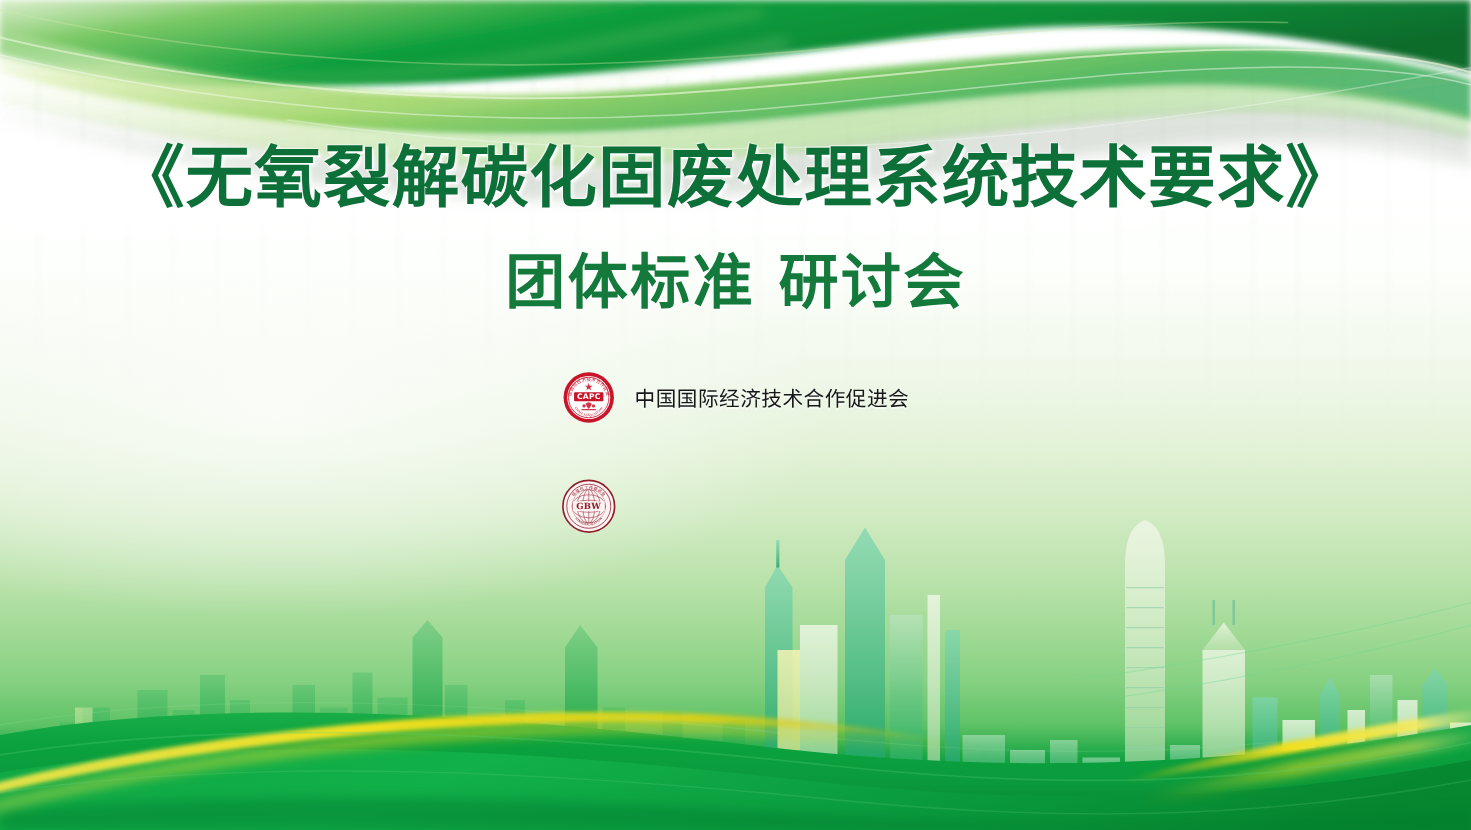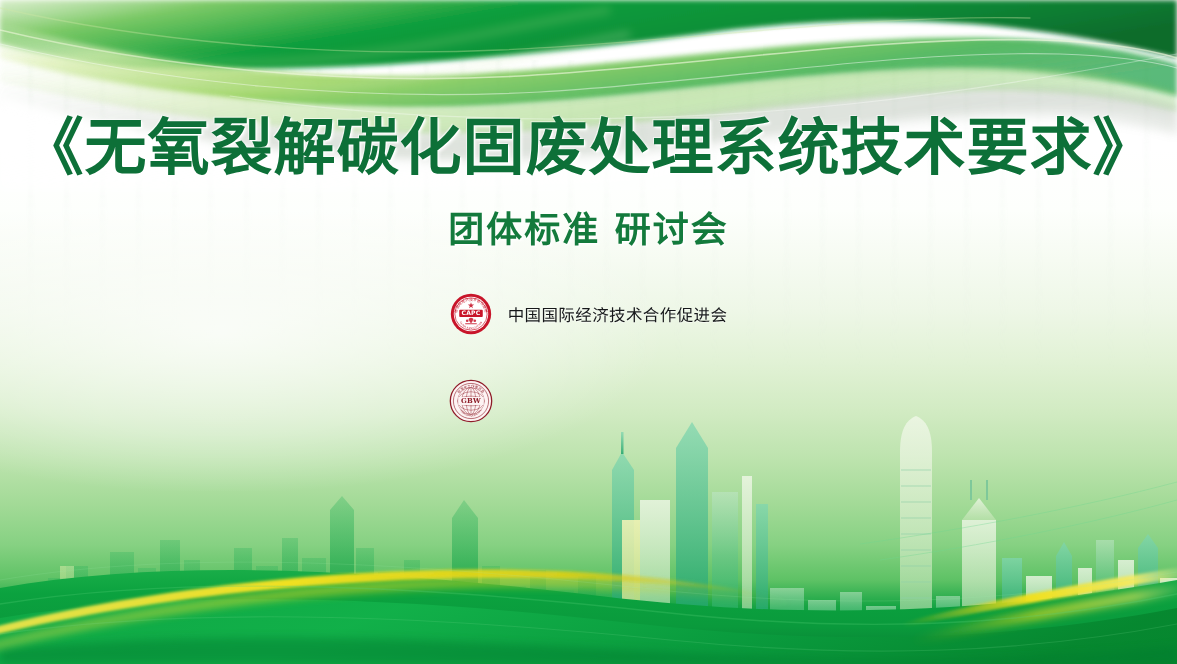--- a/index.html
+++ b/index.html
@@ -58,35 +58,35 @@
   .layer svg{display:block; width:1177px; height:664px;}
 
   
   .content{
     position:absolute; inset:0;
     display:flex; flex-direction:column; align-items:center;
   }
 
   .title-main{
     margin-top:110px;
-    font-size:62px;
+    font-size:54px;
     font-weight:bold;
     letter-spacing:1px;
     color:#0d7038;
     line-height:1.22;
     text-shadow:
        1px 1px 0 rgba(255,255,255,.95),
        2px 2px 3px rgba(255,255,255,.8),
       -1px -1px 0 rgba(255,255,255,.55);
     white-space:nowrap;
   }
 
   .title-sub{
     margin-top:22px;
-    font-size:36px;
+    font-size:48px;
     font-weight:bold;
     letter-spacing:2px;
     color:#137a3c;
     line-height:1.2;
     text-shadow:
        1px 1px 0 rgba(255,255,255,.95),
        2px 2px 3px rgba(255,255,255,.75);
     white-space:nowrap;
   }
 

